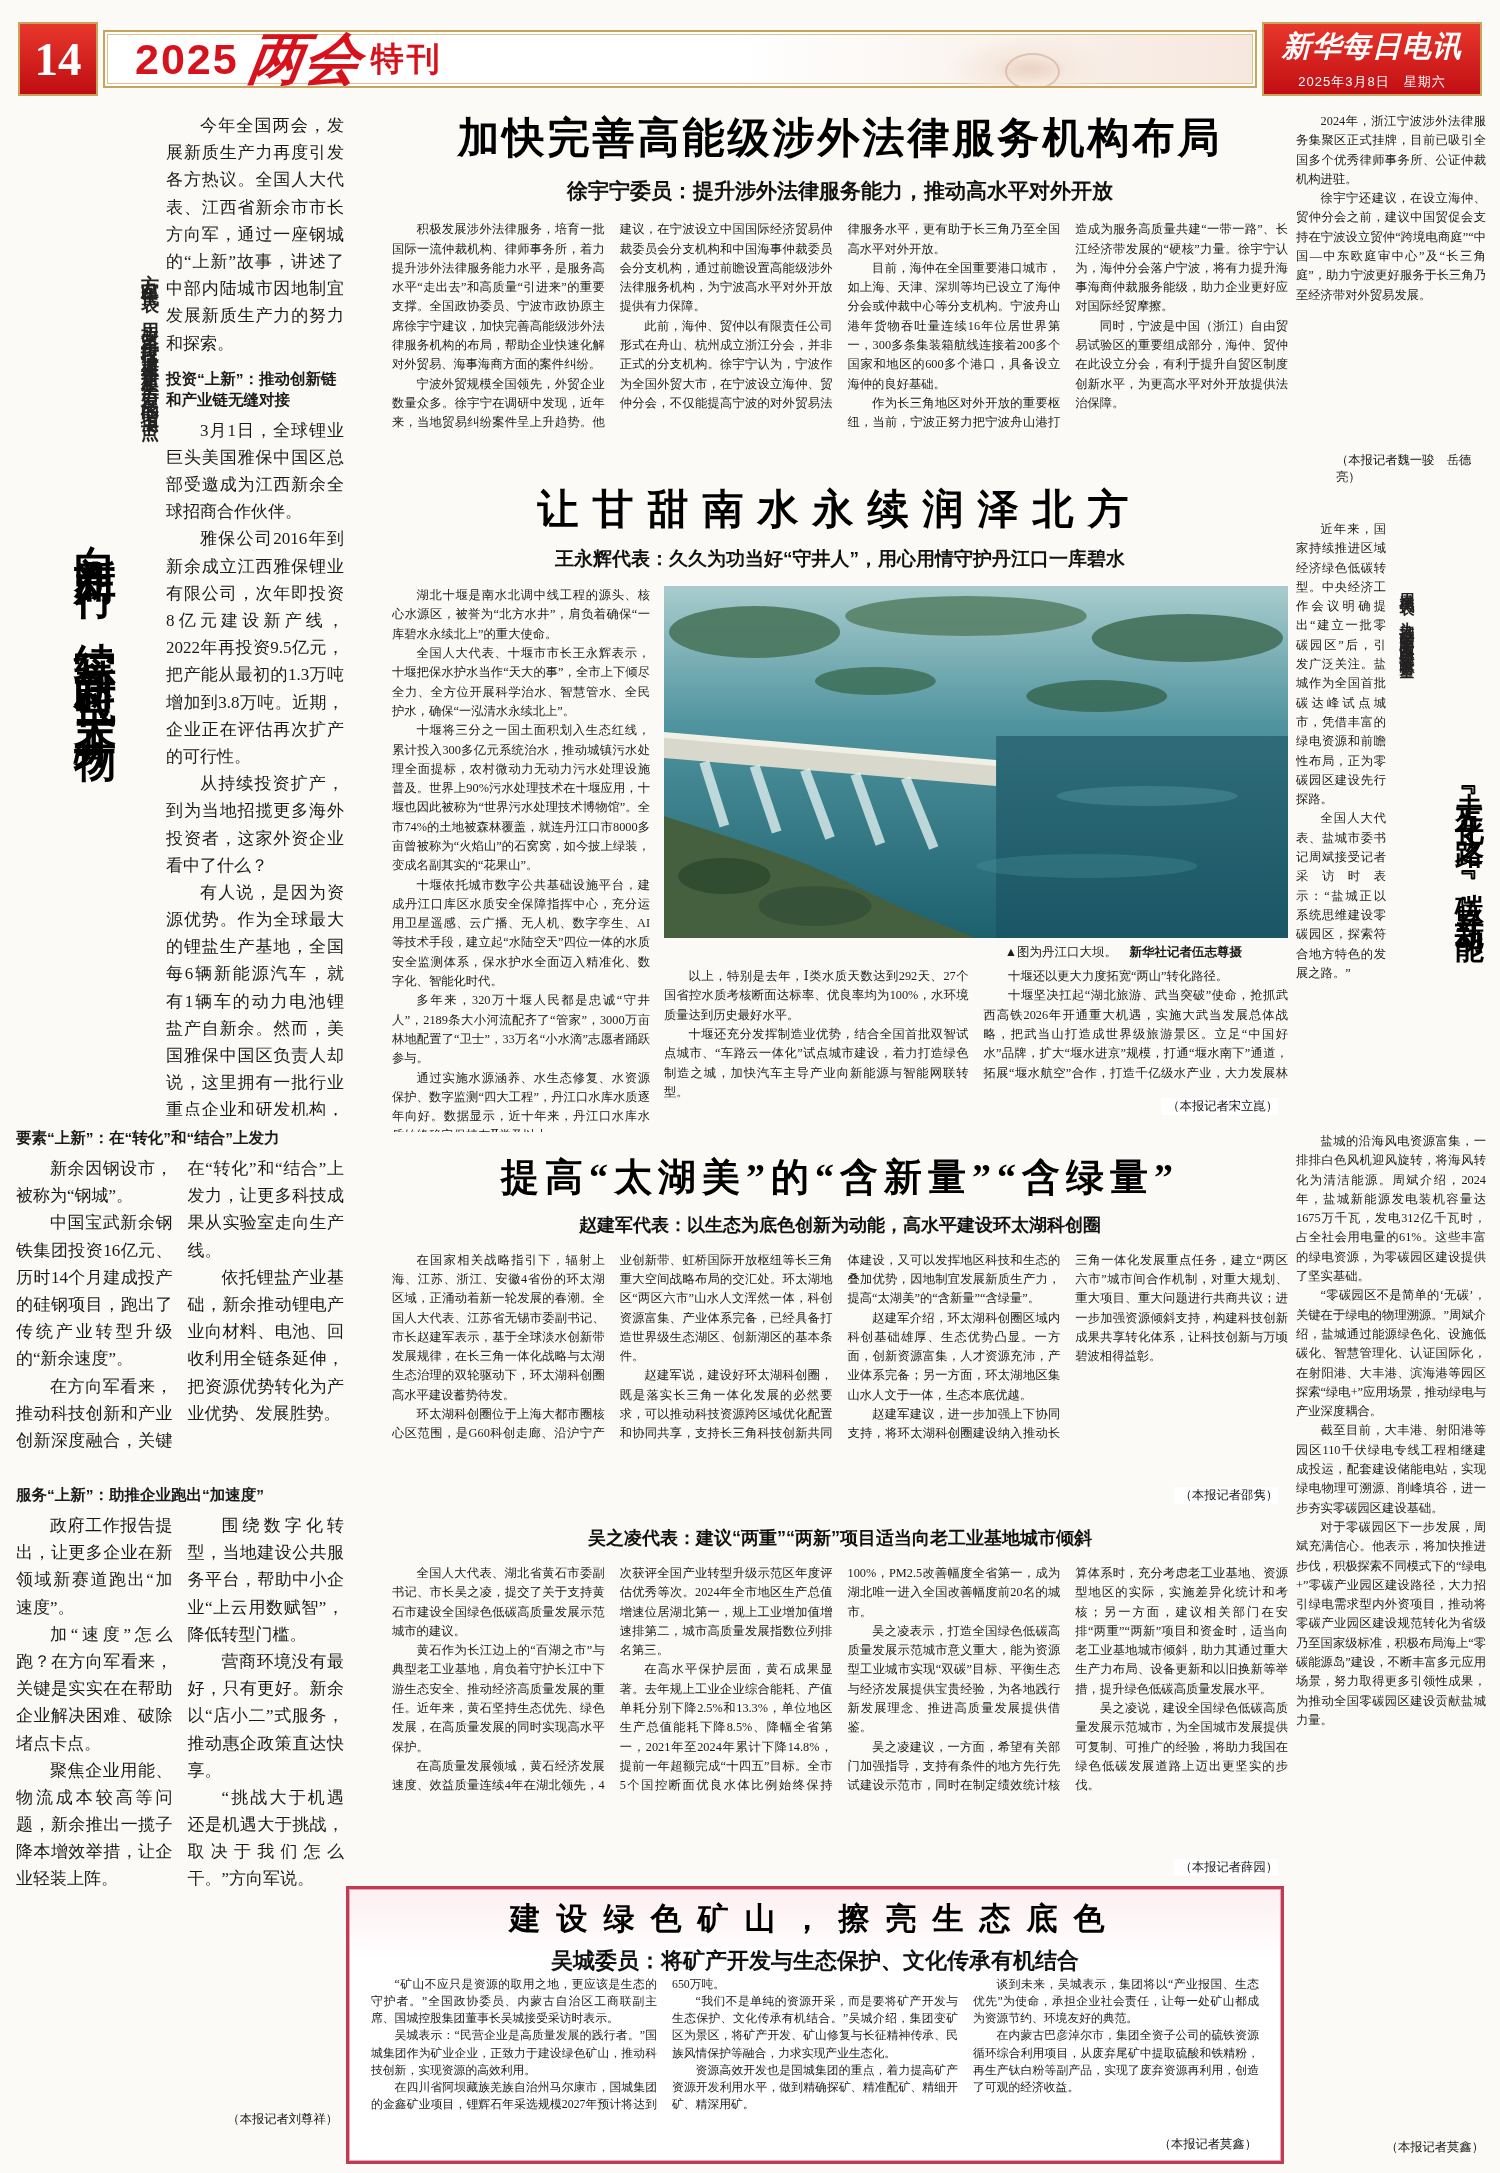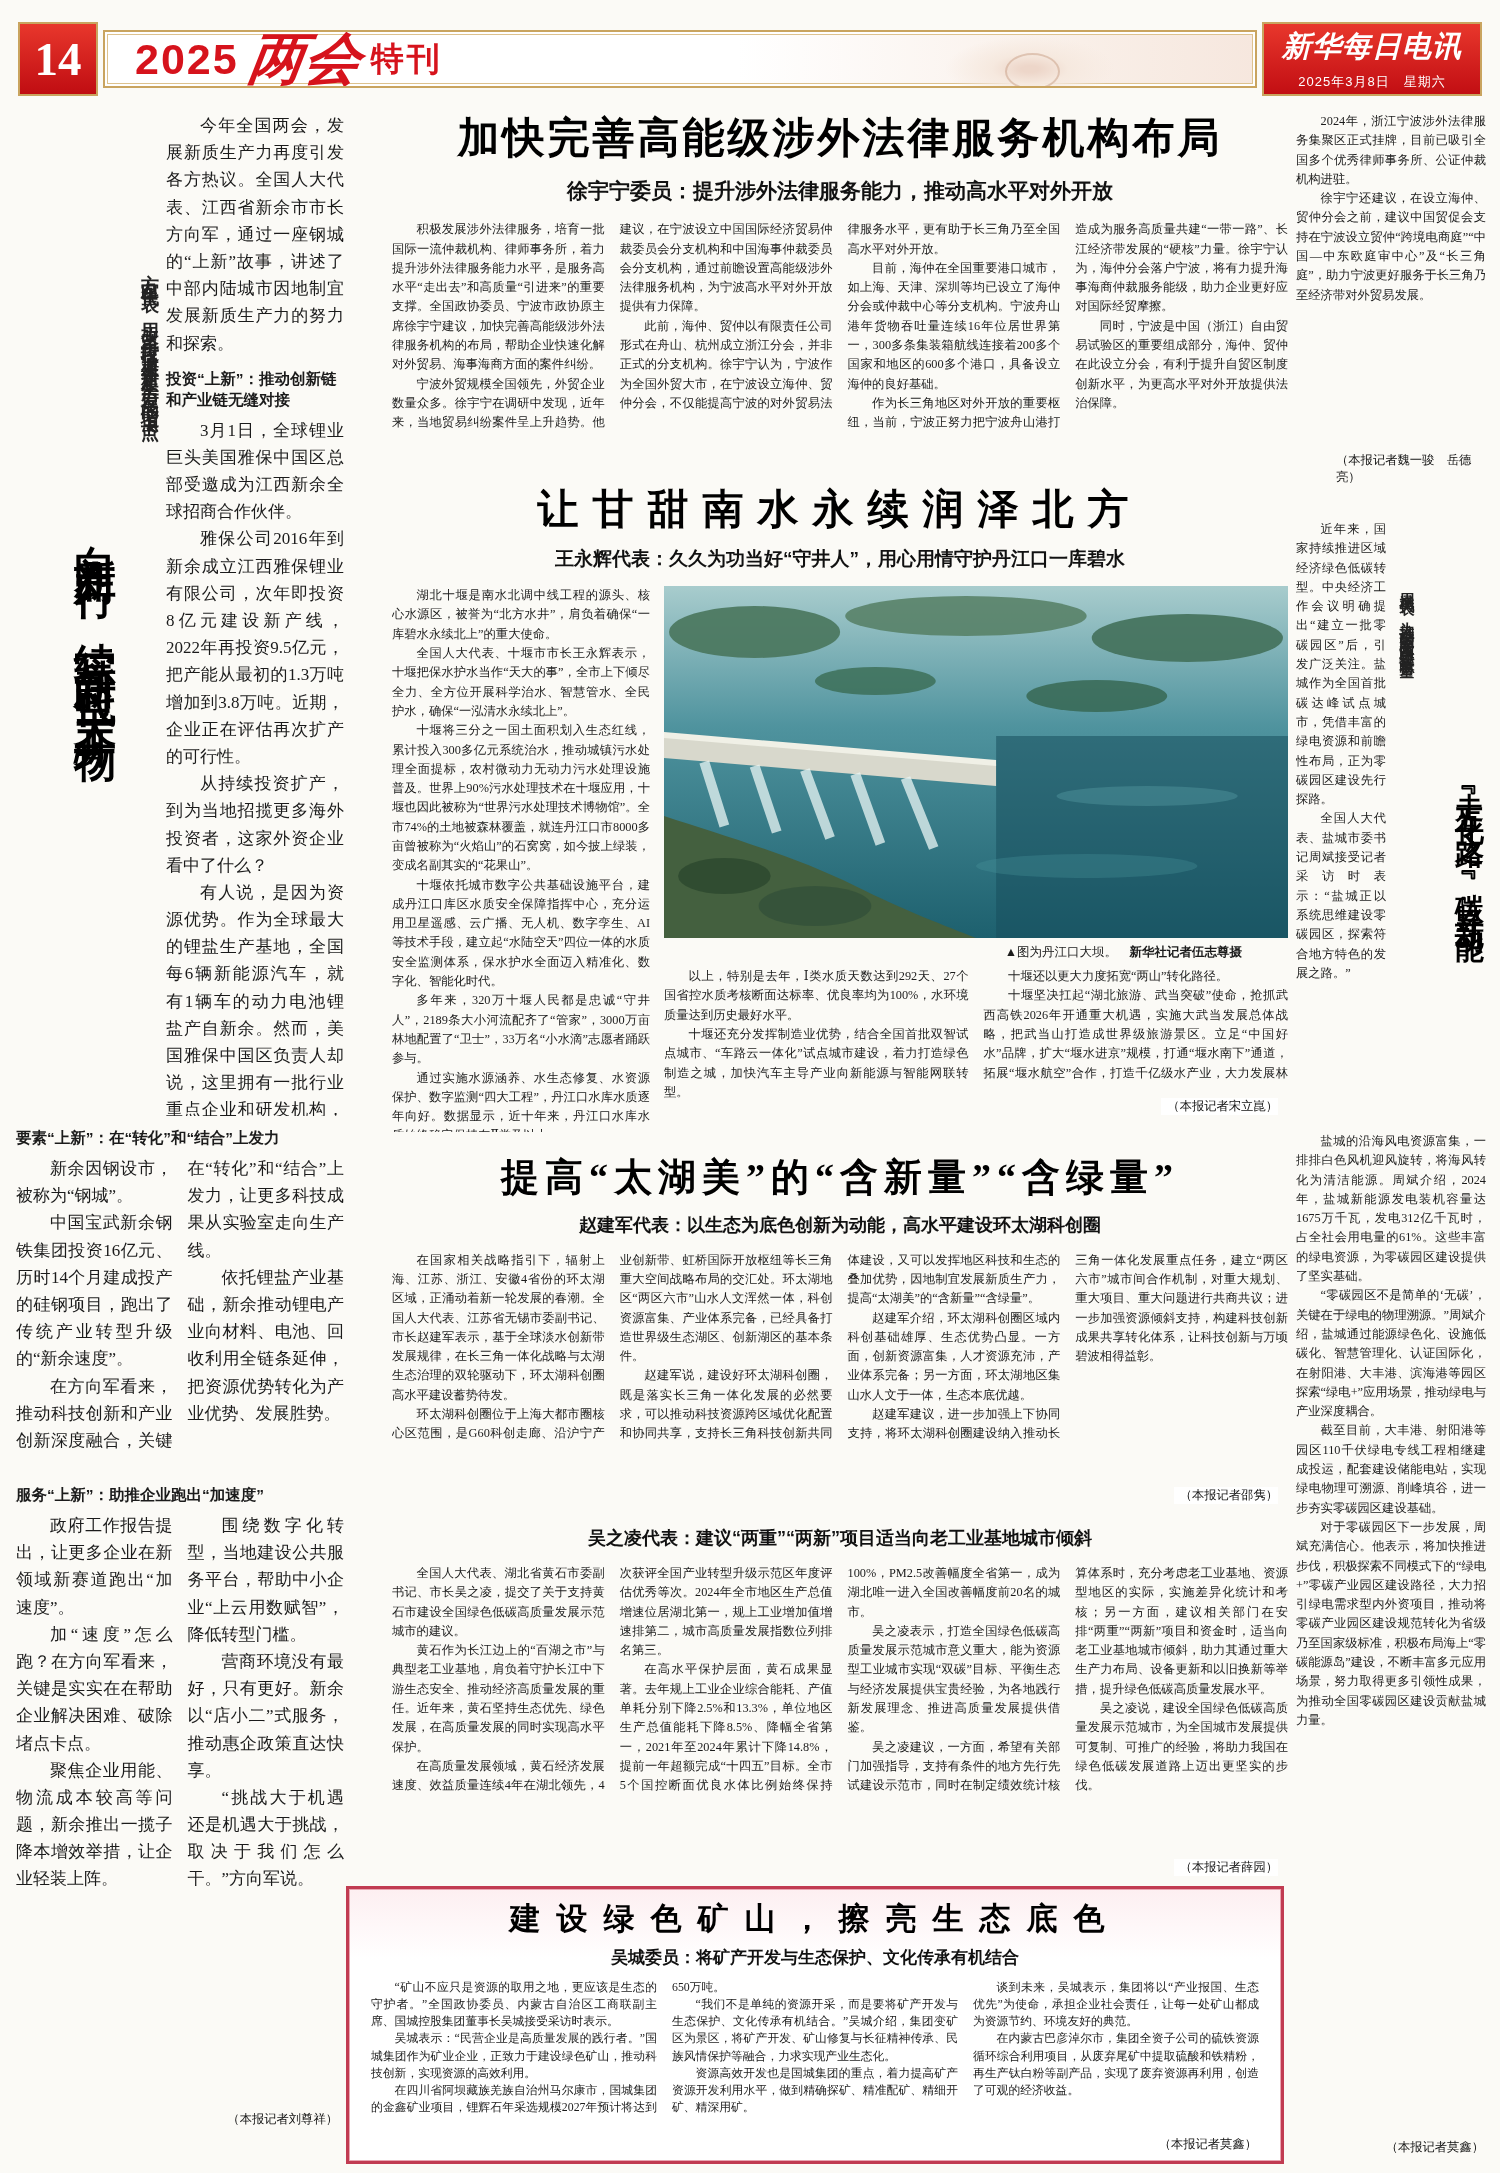--- a/index.html
+++ b/index.html
@@ -67,22 +67,22 @@
   #a3 .body{margin-top:14px;height:232px;overflow:hidden;}
   #a4{left:392px;top:1514px;width:896px;height:366px;}
   #a4 .hl{font-size:37px;letter-spacing:2px;}
   #a4 .deck{font-size:18px;margin-top:12px;}
   #a4 .body{margin-top:14px;height:236px;overflow:hidden;}
   
   #boxart{left:346px;top:1886px;width:938px;height:278px;border:3px solid #c13b52;
           box-shadow:inset 0 0 0 1px #e9a6b2;background:linear-gradient(180deg,#fdeff1,#ffffff 70px);
           padding:12px 22px 8px;box-sizing:border-box;}
   #boxart .hl{font-size:31px;letter-spacing:16px;}
-  #boxart .deck{font-size:17px;margin-top:9px;}
-  #boxart .body{margin-top:10px;height:152px;overflow:hidden;}
+  #boxart .deck{font-size:22px;margin-top:9px;}
+  #boxart .body{height:152px;overflow:hidden;}
   #boxart .flow p{font-size:11.8px;line-height:1.46;}
   
   #sbA{left:1296px;top:112px;width:190px;height:398px;}
   #sbA .flow{height:352px;overflow:hidden;}
   #sbB{left:1296px;top:520px;width:190px;height:1644px;}
   .sb-row{display:flex;height:600px;overflow:hidden;}
   #zlead{width:90px;overflow:hidden;}
   #zbl{width:30px;font-size:15px;font-weight:700;letter-spacing:3px;padding-top:60px;color:#222;}
   #zh{width:70px;font-size:29px;font-weight:900;letter-spacing:8px;line-height:1.15;padding-top:46px;}
   #zbody{margin-top:12px;height:970px;overflow:hidden;}

